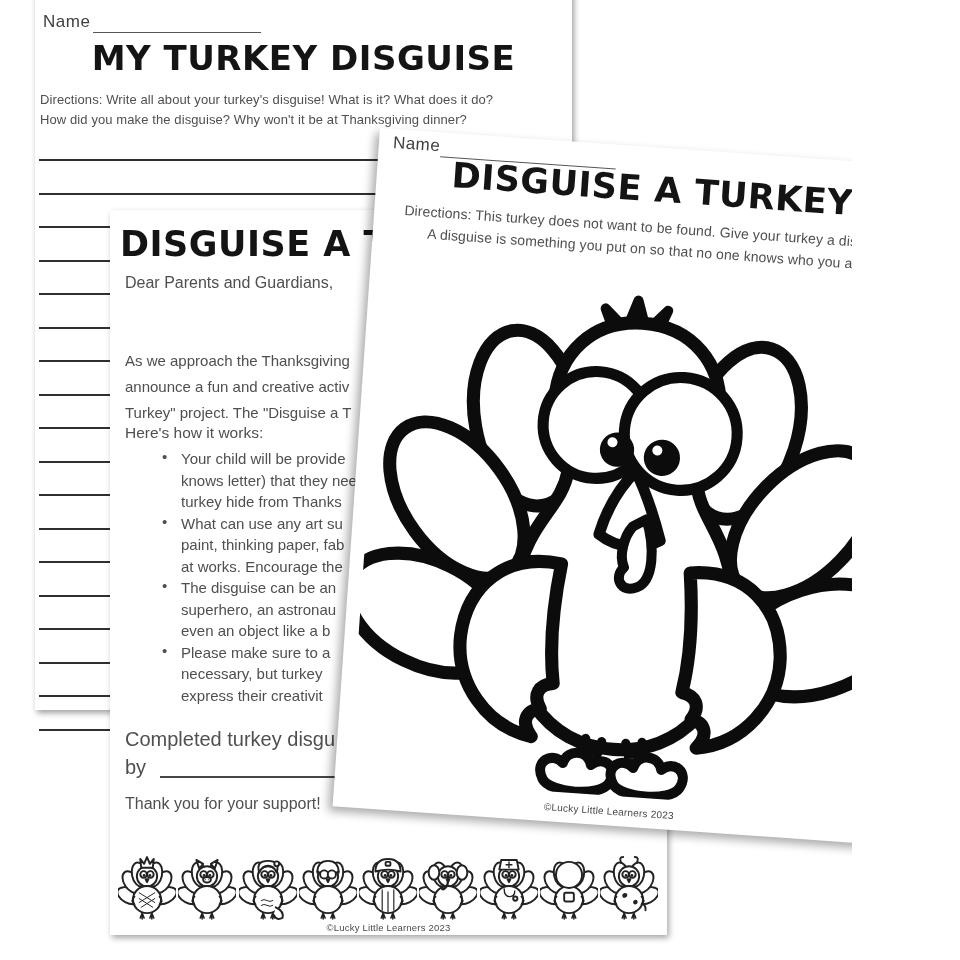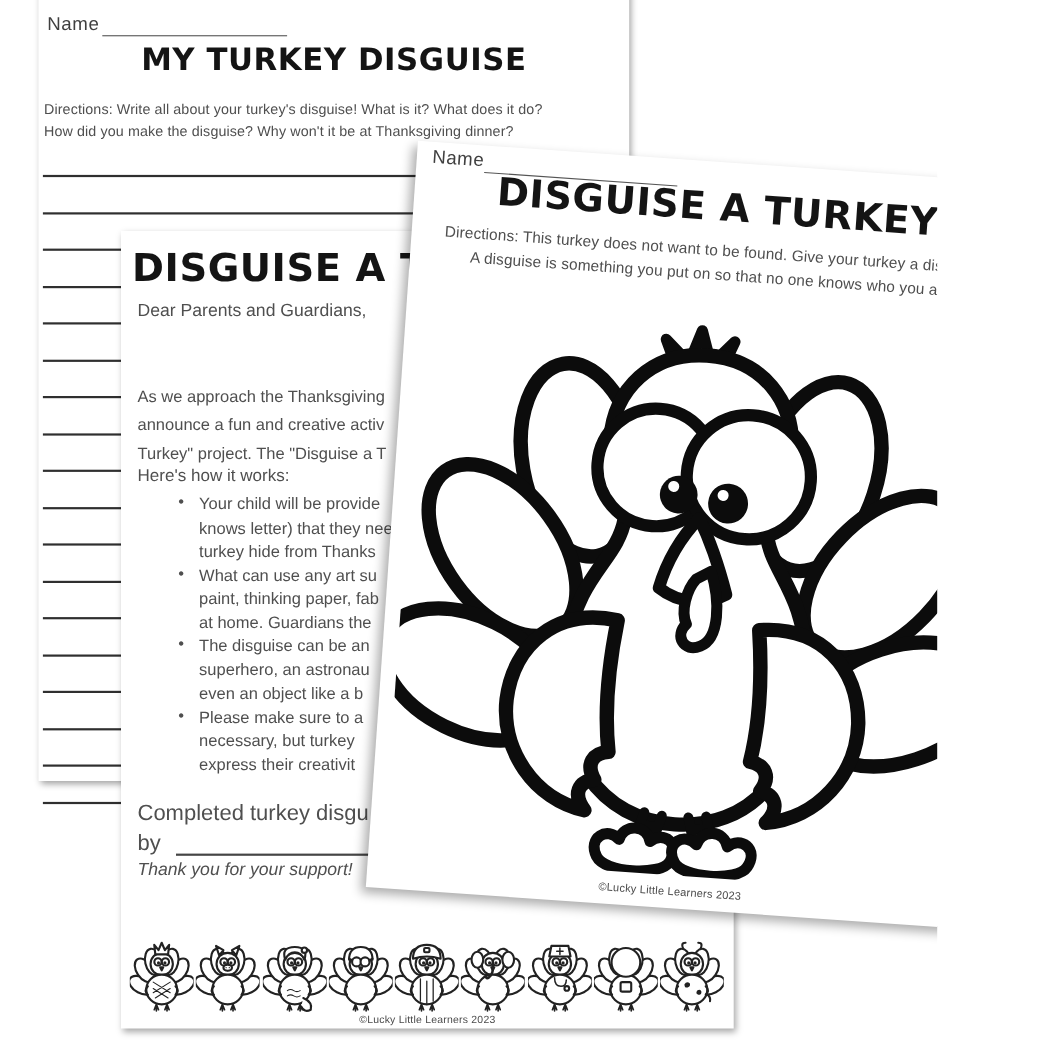--- a/index.html
+++ b/index.html
@@ -31,21 +31,21 @@
 </head>
 <body>
 
 <div class="canvas">
 
   <section class="page page-a">
     <div class="abs" style="left:8px;top:60px;">
       <span class="name-label">Name</span>
     </div>
     <div class="abs name-line" style="left:58px;top:62px;width:168px;height:18px;"></div>
-    <h1 class="big-title abs" style="left:0;right:0;top:86px;font-size:28px;">MY TURKEY DISGUISE</h1>
+    <h1 class="big-title abs" style="left:0;right:0;top:86px;font-size:34px;">MY TURKEY DISGUISE</h1>
     <div class="dir abs nowrap" style="left:5px;top:140px;font-size:13px;">Directions: Write all about your turkey's disguise! What is it? What does it do?</div>
     <div class="dir abs nowrap" style="left:5px;top:160px;font-size:13px;">How did you make the disguise? Why won't it be at Thanksgiving dinner?</div>
     <div id="ruleLines" class="abs" style="left:4px;top:207px;width:517px;">
         <div class="rline"></div>
         <div class="rline"></div>
         <div class="rline"></div>
         <div class="rline"></div>
         <div class="rline"></div>
         <div class="rline"></div>
         <div class="rline"></div>
@@ -76,39 +76,39 @@
         <div class="bgroup">
           <span class="bdot">•</span>
           <div class="bline">Your child will be provide</div>
           <div class="bline">knows letter) that they need</div>
           <div class="bline">turkey hide from Thanks</div>
         </div>
         <div class="bgroup">
           <span class="bdot">•</span>
           <div class="bline">What can use any art su</div>
           <div class="bline">paint, thinking paper, fab</div>
-          <div class="bline">at home. Guardians the</div>
+          <div class="bline">at works. Encourage the</div>
         </div>
         <div class="bgroup">
           <span class="bdot">•</span>
           <div class="bline">The disguise can be an</div>
           <div class="bline">superhero, an astronau</div>
           <div class="bline">even an object like a b</div>
         </div>
         <div class="bgroup">
           <span class="bdot">•</span>
           <div class="bline">Please make sure to a</div>
           <div class="bline">necessary, but turkey</div>
           <div class="bline">express their creativit</div>
         </div>
       </div>
     <div class="ltext abs nowrap" style="left:15px;top:518px;font-size:20px;">Completed turkey disgu</div>
     <div class="ltext abs nowrap" style="left:15px;top:546px;font-size:20px;">by</div>
     <div class="abs" style="left:50px;top:566px;width:185px;border-bottom:2px solid #454545;"></div>
-    <div class="ltext abs nowrap" style="left:15px;top:572px;font-size:16px;font-style:italic;">Thank you for your support!</div>
+    <div class="ltext abs nowrap" style="left:15px;top:585px;font-size:16px;">Thank you for your support!</div>
     <div id="miniStrip" class="strip abs" style="left:8px;top:640px;width:540px;">
         <div class="mini">
           <svg viewBox="0 0 60 76">
             <g fill="#fff" stroke="#222" stroke-width="2" stroke-linecap="round" stroke-linejoin="round">
               <ellipse cx="11" cy="47" rx="7.5" ry="12.5" transform="rotate(-62 11 47)"></ellipse>
               <ellipse cx="14" cy="33" rx="7.5" ry="12.5" transform="rotate(-34 14 33)"></ellipse>
               <ellipse cx="22" cy="25" rx="7.5" ry="12.5" transform="rotate(-12 22 25)"></ellipse>
               <ellipse cx="49" cy="47" rx="7.5" ry="12.5" transform="rotate(62 49 47)"></ellipse>
               <ellipse cx="46" cy="33" rx="7.5" ry="12.5" transform="rotate(34 46 33)"></ellipse>
               <ellipse cx="38" cy="25" rx="7.5" ry="12.5" transform="rotate(12 38 25)"></ellipse>

